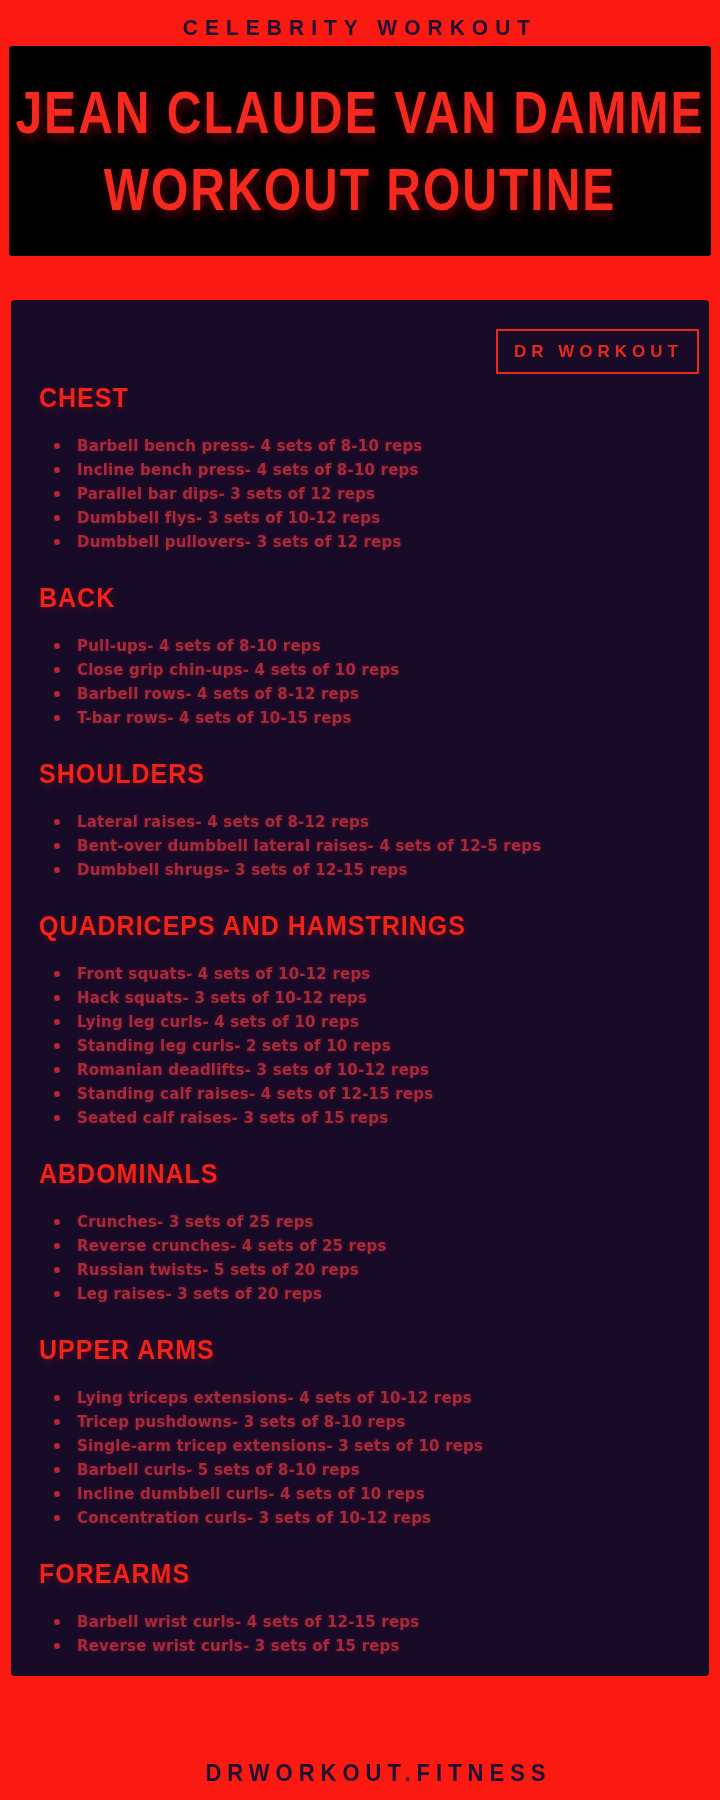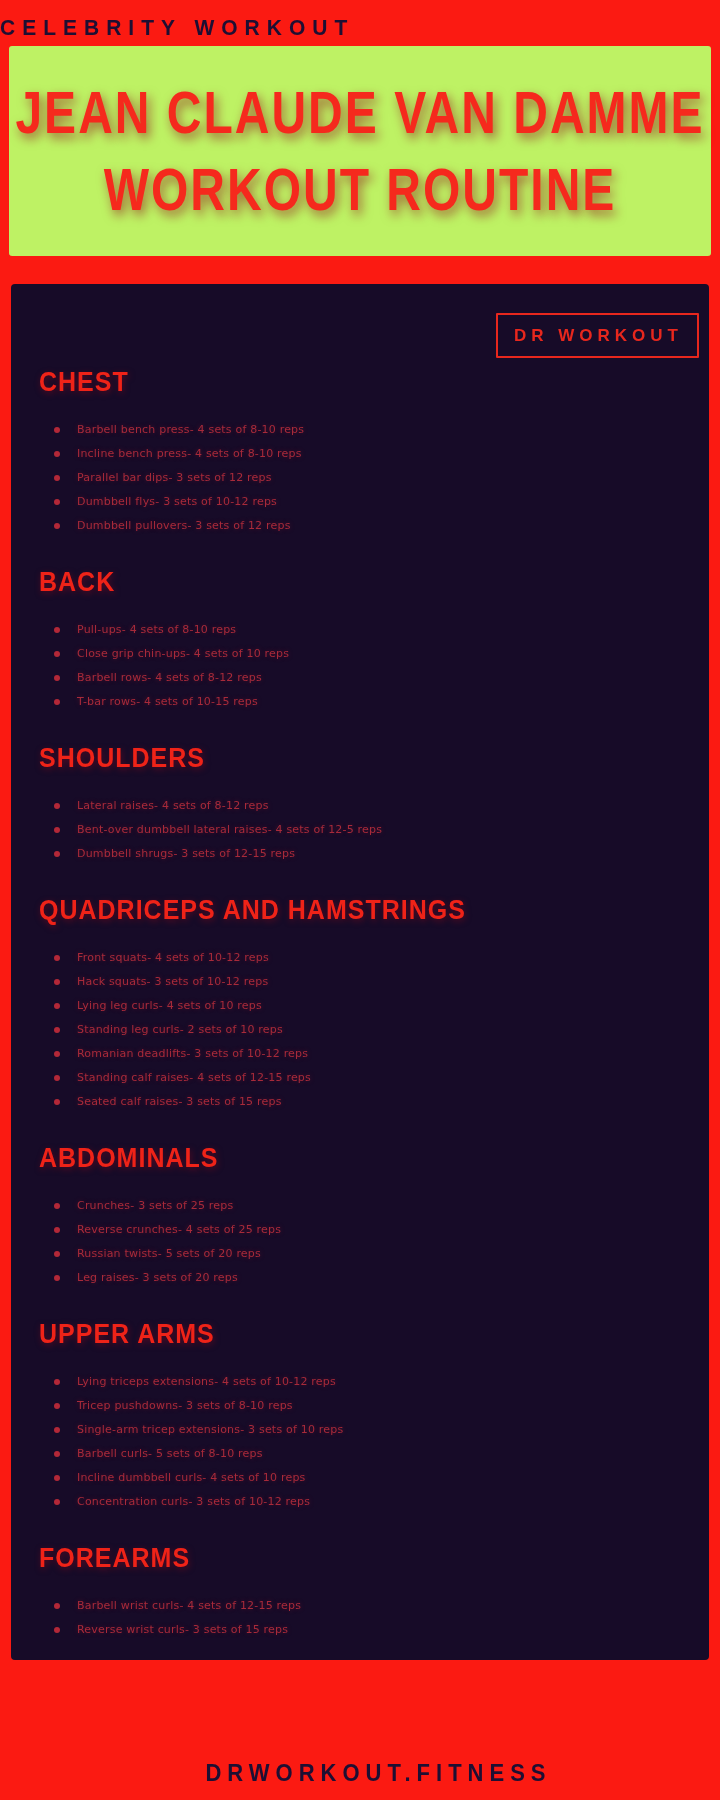--- a/index.html
+++ b/index.html
@@ -9,56 +9,56 @@
     font-family: "Liberation Sans", sans-serif;
     overflow: hidden;
     position: relative;
   }
 
   
   .top-banner {
     height: 46px;
     display: flex;
     align-items: center;
-    justify-content: flex-start;
+    justify-content: center;
     padding-top: 8px;
   }
   .top-banner-label {
     color: #1e0f33;
     font-size: 21px;
     font-weight: 700;
     letter-spacing: 7px;
     transform: scaleY(1.08);
   }
 
   
   .title-box {
     margin: 0 9px;
     height: 210px;
-    background: #bef264;
+    background: #000000;
     border-radius: 3px;
     display: flex;
     flex-direction: column;
     align-items: center;
     justify-content: center;
     gap: 22px;
   }
   .title-line {
     color: #f5291d;
     font-size: 48px;
     font-weight: 700;
     letter-spacing: 2px;
     white-space: nowrap;
     transform: scaleY(1.22);
     text-shadow: 3px 4px 10px rgba(140, 10, 25, 0.6);
   }
 
   
   .main-box {
-    margin: 28px 11px 0 11px;
+    margin: 44px 11px 0 11px;
     height: 1376px;
     background: #170b28;
     border-radius: 4px;
     padding: 29px 10px 0 28px;
   }
   .badge-row {
     display: flex;
     justify-content: flex-end;
   }
   .badge {
@@ -83,22 +83,22 @@
     margin-bottom: 22px;
     transform: scaleY(1.08);
     transform-origin: left center;
     text-shadow: 1px 2px 6px rgba(150, 10, 25, 0.5);
   }
   .exercise-list { list-style: none; margin-left: 6px; }
   .exercise-item {
     position: relative;
     color: #a82a3a;
     font-family: "DejaVu Sans", sans-serif;
-    font-size: 11px;
-    font-weight: 400;
+    font-size: 15px;
+    font-weight: 700;
     line-height: 24px;
     padding-left: 32px;
     letter-spacing: 0.2px;
     text-shadow: 0 0 5px rgba(190, 35, 50, 0.35);
     white-space: nowrap;
   }
   .exercise-item .bullet {
     position: absolute;
     left: 9px;
     top: 9px;

